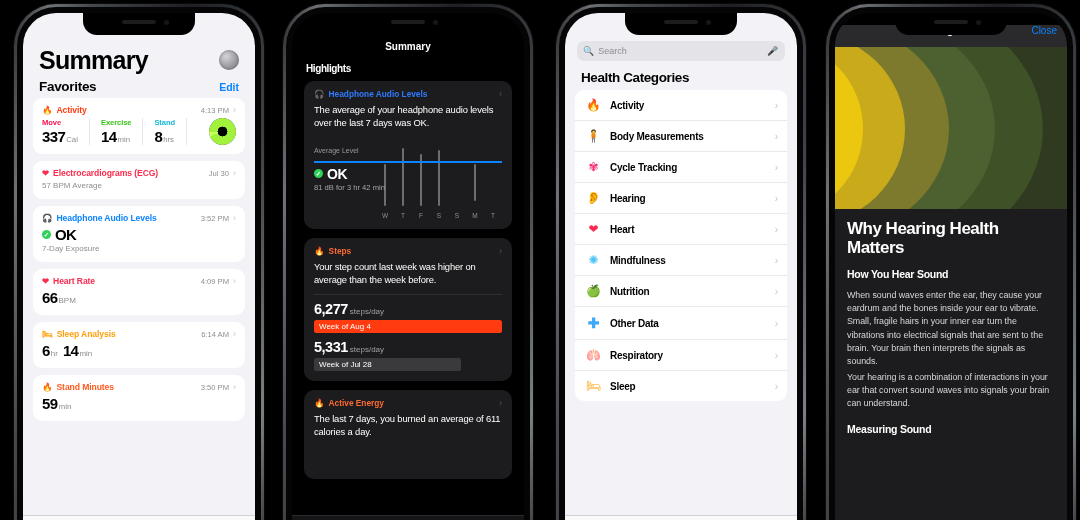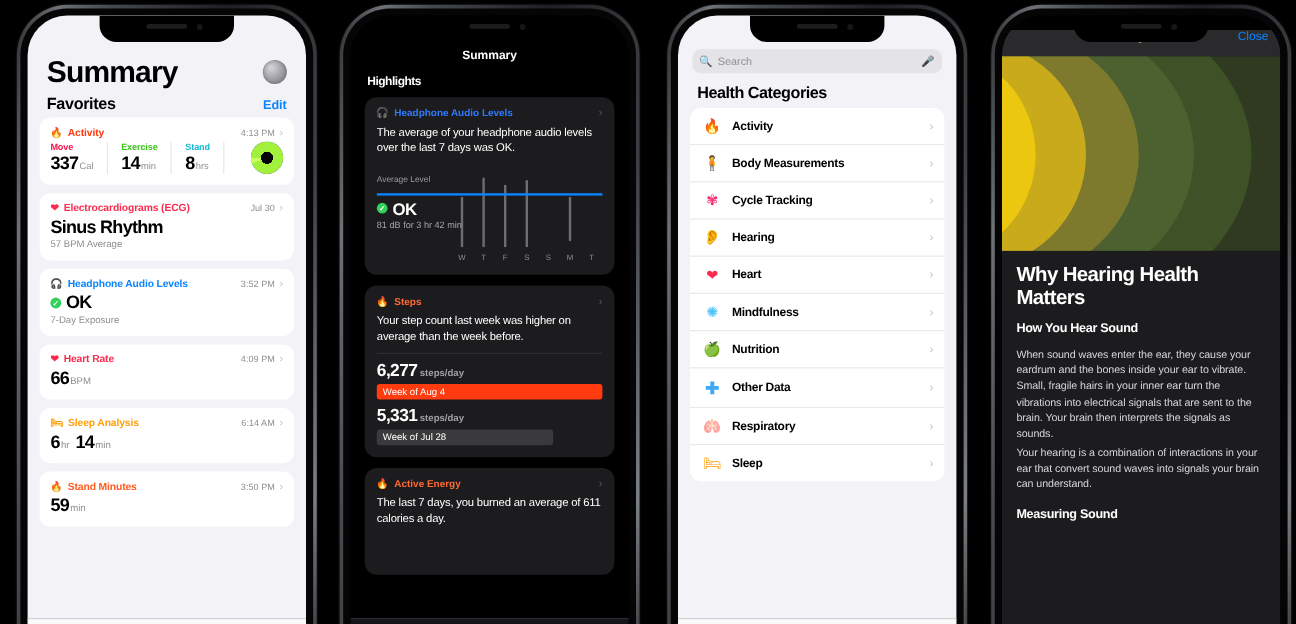--- a/index.html
+++ b/index.html
@@ -125,21 +125,21 @@
   .hchart .meta { position:absolute; left:0; top:44px; font-size:7.6px; color:#a5a5aa; line-height:1.28; width:72px; }
   .bars-area { position:absolute; left:62px; right:0; top:0; bottom:0; }
   .bargrp { position:absolute; bottom:13px; top:0; display:flex; align-items:flex-end; justify-content:space-between; left:0; right:0; }
   .bcell { flex:1; display:flex; justify-content:center; align-items:flex-end; height:100%; position:relative; }
   .bcell .bar { width:2.6px; border-radius:1.6px; background:#6d6d72; }
   .daylabels { position:absolute; left:0; right:0; bottom:0; display:flex; }
   .daylabels span { flex:1; text-align:center; font-size:6.5px; color:#8e8e93; }
 
   .sep { height:1px; background:#2e2e30; margin:7px 0 6px; }
   .stepval { font-size:14.5px; font-weight:bold; letter-spacing:-.5px; }
-  .stepval small { font-size:8px; font-weight:bold; color:#a0a0a5; letter-spacing:0; margin-left:2px; }
+  .stepval small { font-size:8px; font-weight:normal; color:#a0a0a5; letter-spacing:0; margin-left:2px; }
   .stepbar { border-radius:2.5px; margin-top:3px; padding:2px 5px; font-size:8px; color:#fff; }
   .stepbar.pri { background:#ff3b0f; width:100%; }
   .stepbar.sec { background:#3a3a3c; width:78%; }
 
   
   .search { margin:6px 12px 0; height:20px; background:#e3e3e8; border-radius:7px; display:flex; align-items:center; padding:0 6px; gap:4px; }
   .search .sq { color:#8e8e93; font-size:9px; }
   .search .sp { flex:1; font-size:9px; color:#8e8e93; }
   .search .mic { color:#8e8e93; font-size:9px; }
   .p3-h2 { font-size:13.5px; font-weight:bold; letter-spacing:-.4px; padding:9px 16px 5px; }
@@ -240,21 +240,20 @@
           <div class="card-top">
             <div class="card-name" style="color:#fa2b4e">
                 <span class="ic">❤</span>
                 <span>Electrocardiograms (ECG)</span>
               </div>
             <div class="card-right">
                 <span>Jul 30</span>
                 <span class="chev">›</span>
               </div>
           </div>
-          <div class="big-val">Sinus Rhythm</div>
           <div class="sub-val">57 BPM Average</div>
         </div>
 
         <div class="card">
           <div class="card-top">
             <div class="card-name" style="color:#0a84ff">
                 <span class="ic">🎧</span>
                 <span>Headphone Audio Levels</span>
               </div>
             <div class="card-right">

